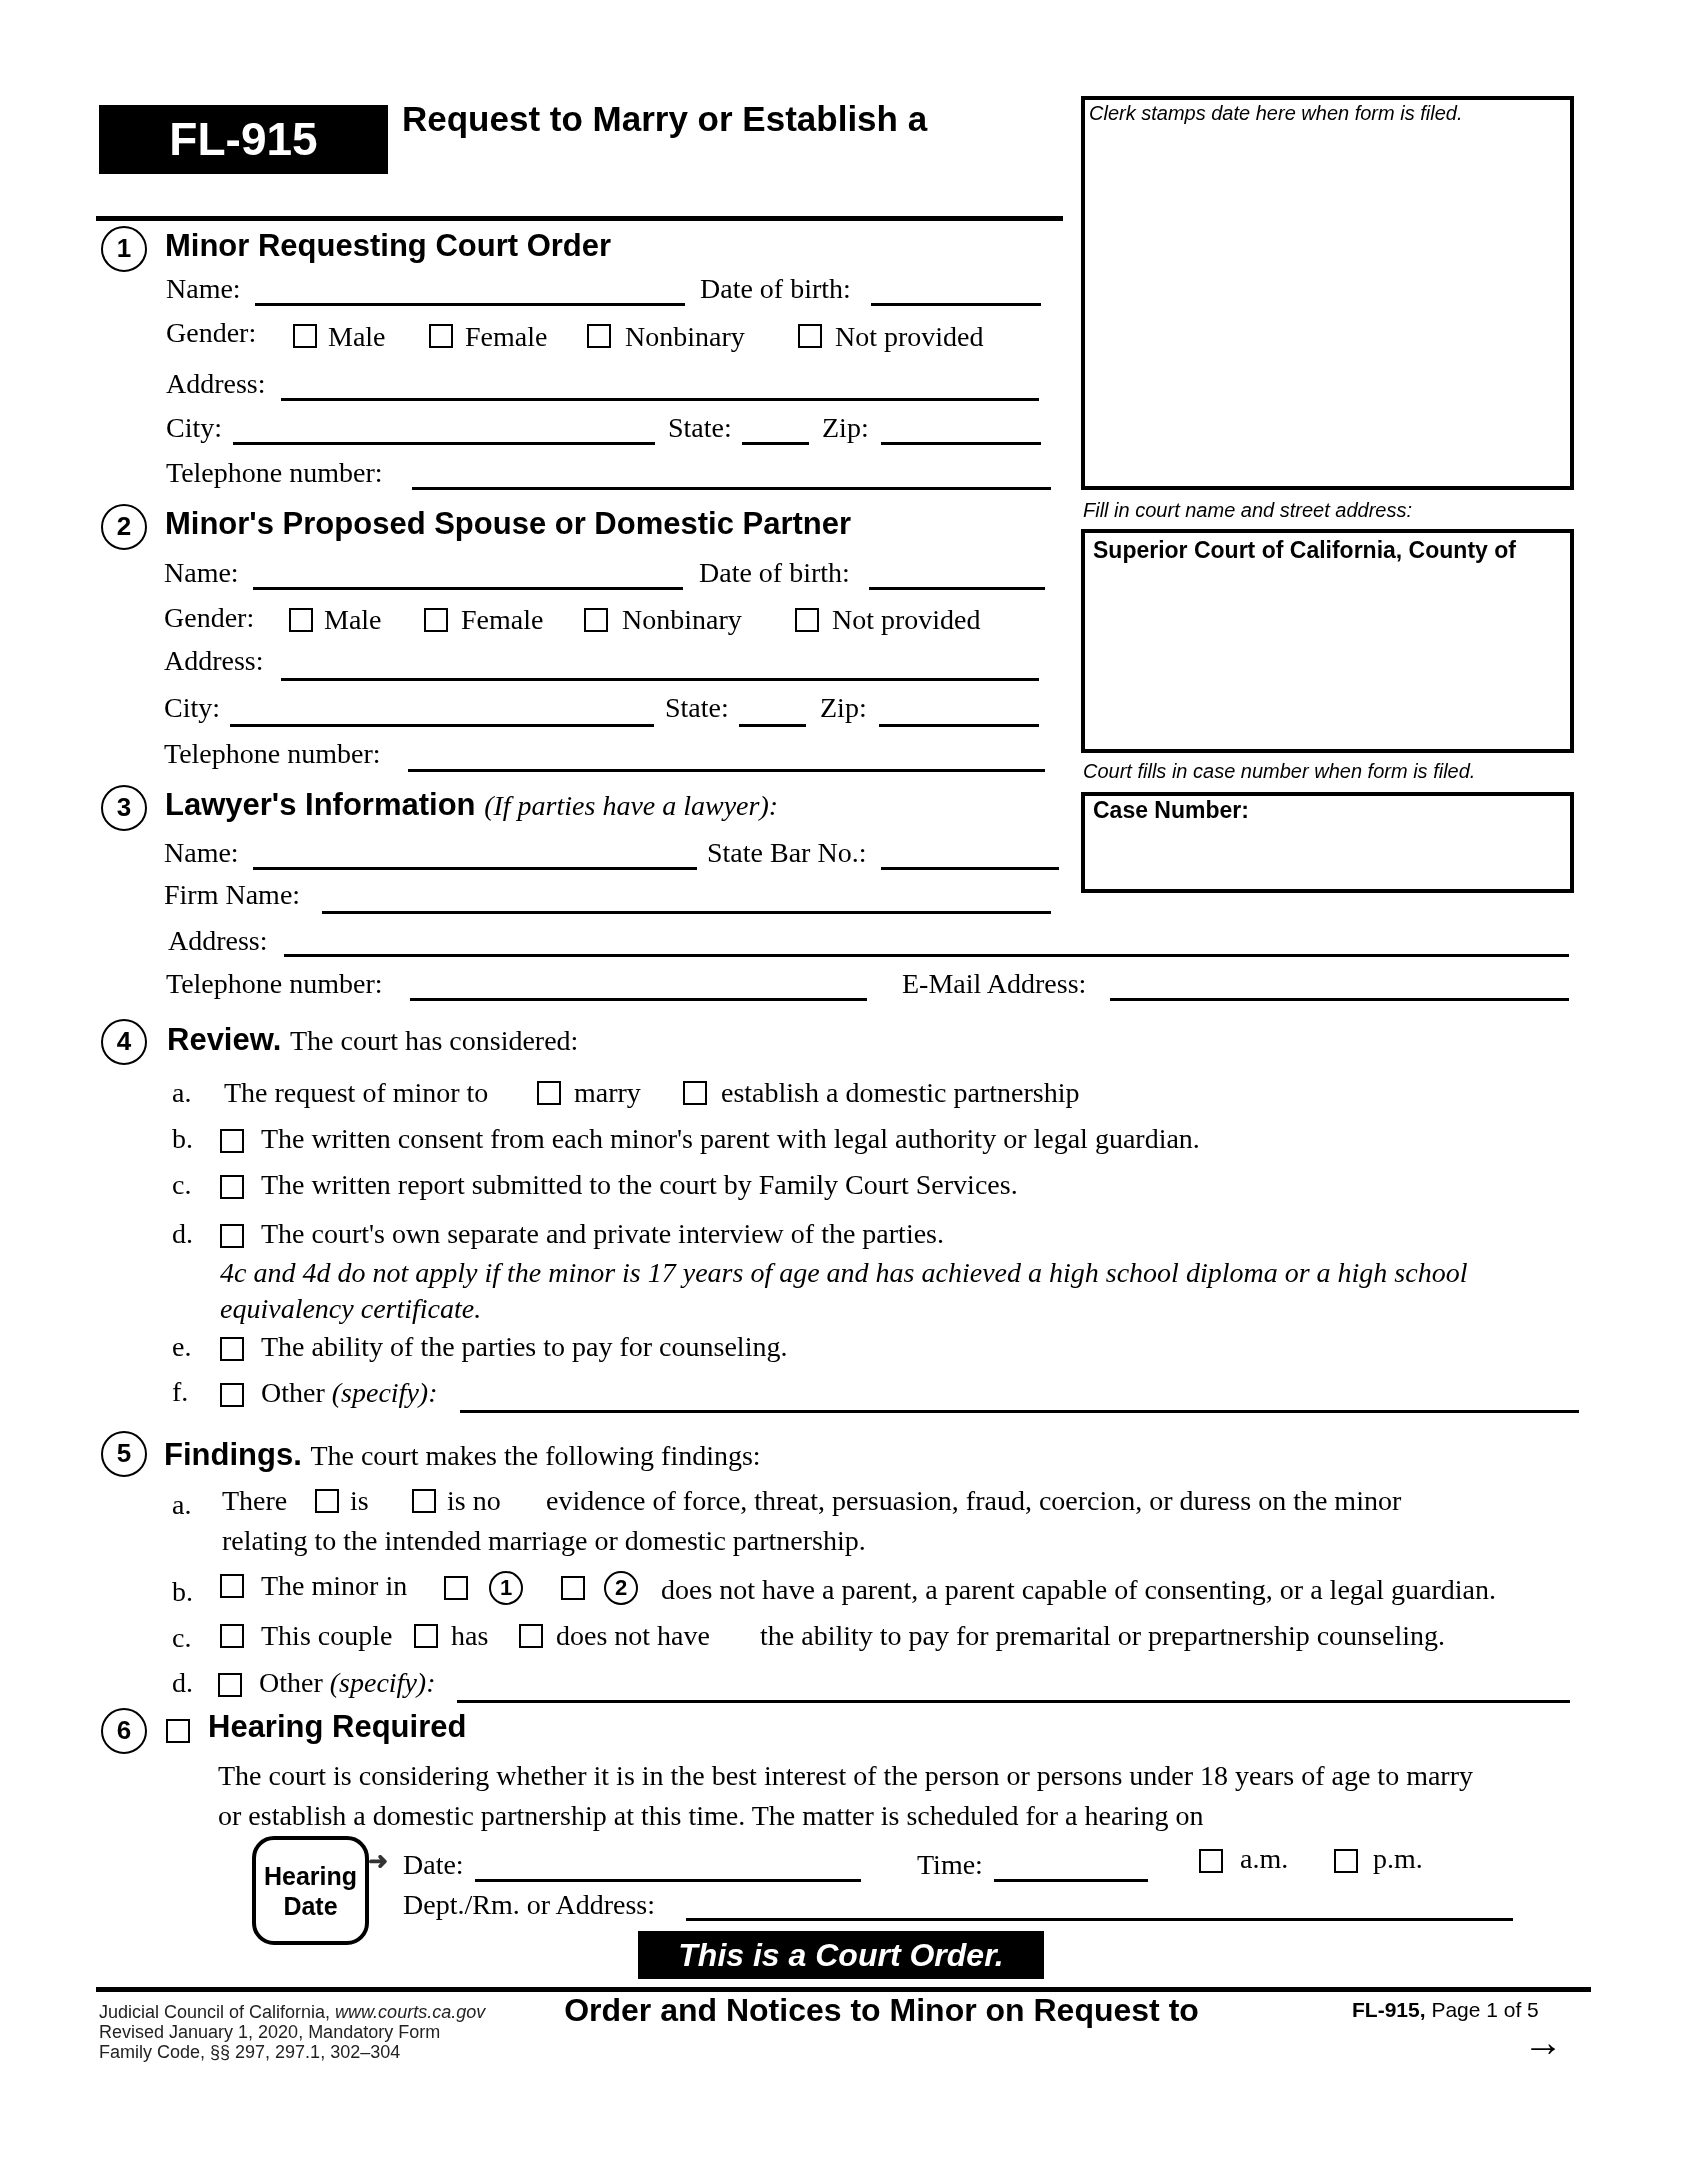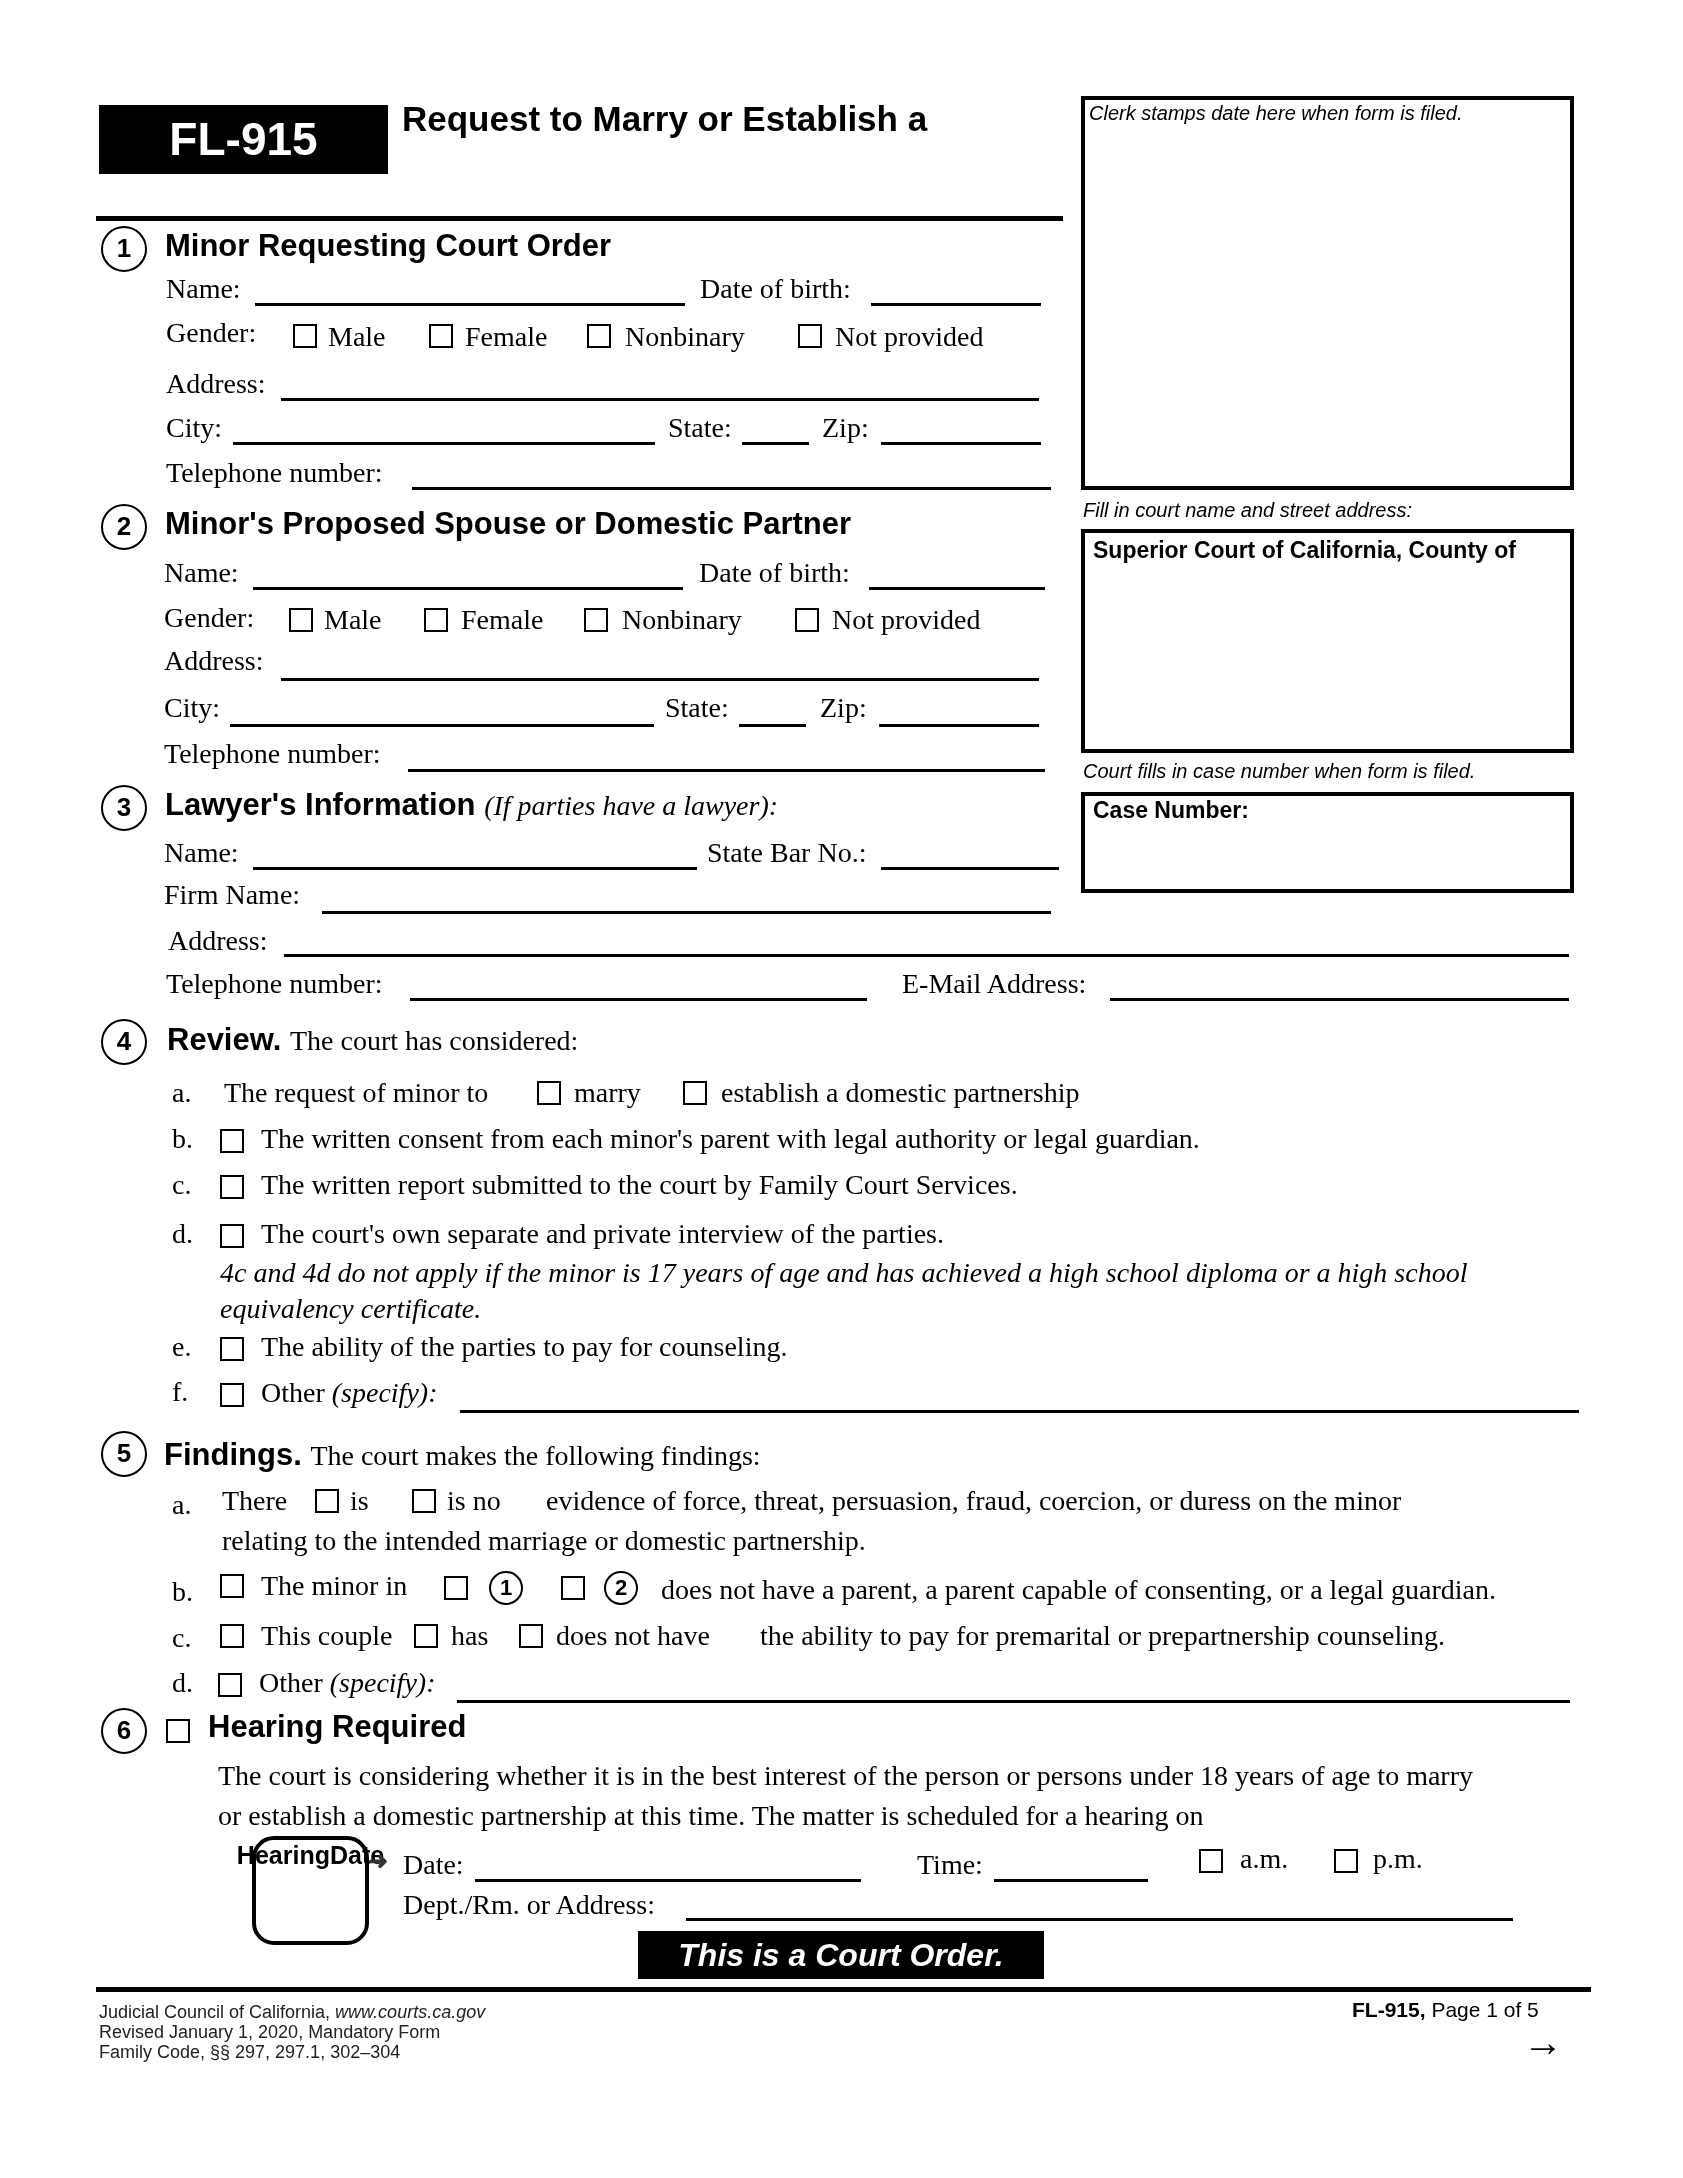--- a/index.html
+++ b/index.html
@@ -19,21 +19,21 @@
   .sec-title { font-family:"Liberation Sans", sans-serif; font-weight:bold; font-size:31px; white-space:nowrap; }
   .sec-sub { font-family:"Liberation Serif", serif; font-weight:normal; font-size:28px; }
   .lbl { font-family:"Liberation Serif", serif; font-size:28px; white-space:nowrap; }
   .it { font-style:italic; }
   .line { height:0; border-bottom:3px solid #000; }
   .cb { width:24px; height:24px; border:2.5px solid #000; box-sizing:border-box; background:#fff; }
   .circ-sm { width:34px; height:34px; border:2.5px solid #000; border-radius:50%; box-sizing:border-box;
     font-family:"Liberation Sans", sans-serif; font-weight:bold; font-size:22px; text-align:center; line-height:30px; }
   .hearing-box { left:252px; top:1836px; width:117px; height:109px; border:4px solid #000; border-radius:22px;
     box-sizing:border-box; font-family:"Liberation Sans", sans-serif; font-weight:bold; font-size:25px; text-align:center;
-    display:flex; flex-direction:row; justify-content:center; line-height:30px; }
+    display:flex; flex-direction:column; justify-content:center; line-height:30px; }
   .court-order { left:638px; top:1931px; width:406px; height:48px; background:#000; color:#fff;
     font-family:"Liberation Sans", sans-serif; font-weight:bold; font-size:32px; text-align:center; line-height:48px;font-style:italic; }
   .rule-foot { left:96px; top:1987px; width:1495px; height:5px; background:#000; }
   .foot-small { font-family:"Liberation Sans", sans-serif; font-size:18px; line-height:20px; color:#222; }
   .foot-title { font-family:"Liberation Sans", sans-serif; font-weight:bold; font-size:32px; line-height:40px; text-align:center; }
   .foot-right { font-family:"Liberation Sans", sans-serif; font-size:21px; }
 </style>
 </head>
 <body>
 
@@ -247,19 +247,20 @@
 
 <div class="abs court-order">This is a Court Order.</div>
 
 <div class="abs rule-foot"></div>
 <div class="abs foot-small" style="left:99px;top:2002px;">
   <div><span>Judicial Council of California, </span><span class="it">www.courts.ca.gov</span></div>
   <div>Revised January 1, 2020, Mandatory Form</div>
   <div>Family Code, §§ 297, 297.1, 302–304</div>
 </div>
 <div class="abs foot-title" style="left:515px;top:1990px;width:733px;">
+  <div>Order and Notices to Minor on Request to</div>
 </div>
 <div class="abs foot-right" style="left:1352px;top:1998px;white-space:nowrap;">
   <span style="font-weight:bold;">FL-915,</span>
   <span>Page 1 of 5</span>
 </div>
 <div class="abs sans" style="left:1523px;top:2020px;font-size:40px;font-weight:bold;">→</div>
 
 
 </body></html>

